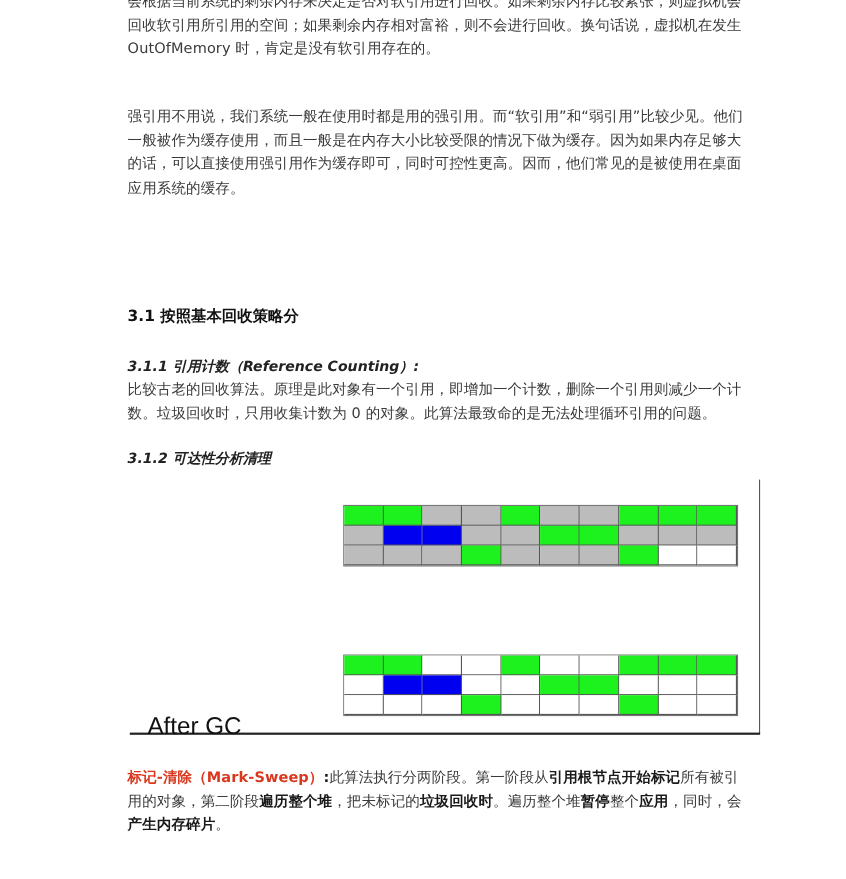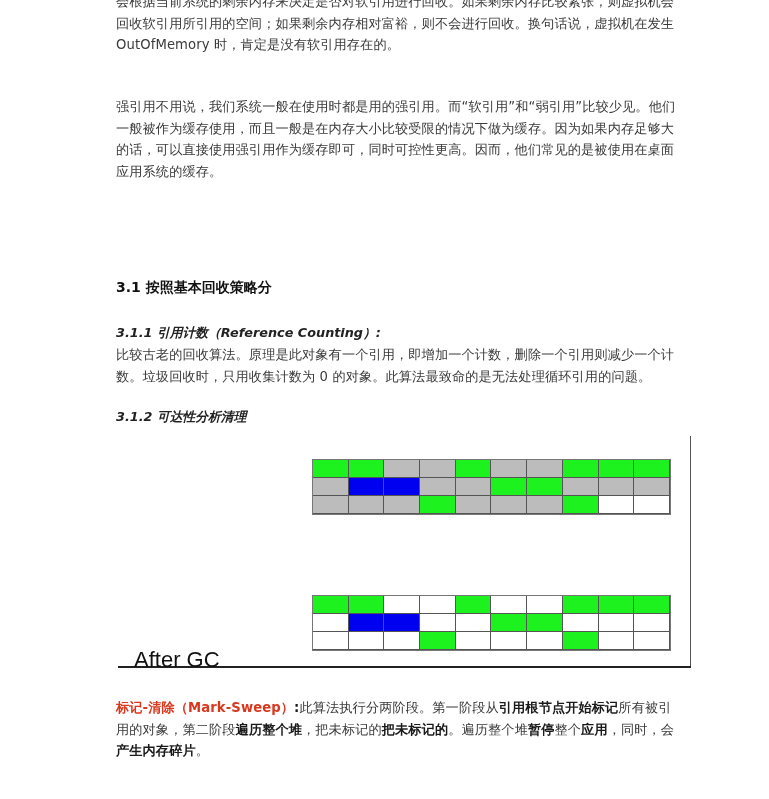--- a/index.html
+++ b/index.html
@@ -110,16 +110,16 @@
         <div class="cell c-free" style="background: rgb(255, 255, 255);"></div>
         <div class="cell c-free" style="background: rgb(255, 255, 255);"></div>
         <div class="cell c-free" style="background: rgb(255, 255, 255);"></div>
         <div class="cell c-live" style="background: rgb(30, 242, 30);"></div>
         <div class="cell c-free" style="background: rgb(255, 255, 255);"></div>
         <div class="cell c-free" style="background: rgb(255, 255, 255);"></div>
       </div>
   </div>
 
   <p class="para" style="top:697px;">
-    <span class="red">标记-清除（Mark-Sweep）</span><b>:</b><span>此算法执行分两阶段。第一阶段从</span><b>引用根节点开始标记</b><span>所有被引用的对象，第二阶段</span><b>遍历整个堆</b><span>，把未标记的</span><b>把未标记的</b><span>。遍历整个堆</span><b>暂停</b><span>整个</span><b>应用</b><span>，同时，会</span><b>产生内存碎片</b><span>。</span>
+    <span class="red">标记-清除（Mark-Sweep）</span><b>:</b><span>此算法执行分两阶段。第一阶段从</span><b>引用根节点开始标记</b><span>所有被引用的对象，第二阶段</span><b>遍历整个堆</b><span>，把未标记的</span><b>垃圾回收时</b><span>。遍历整个堆</span><b>暂停</b><span>整个</span><b>应用</b><span>，同时，会</span><b>产生内存碎片</b><span>。</span>
   </p>
 
 </div>
 
 </body></html>

